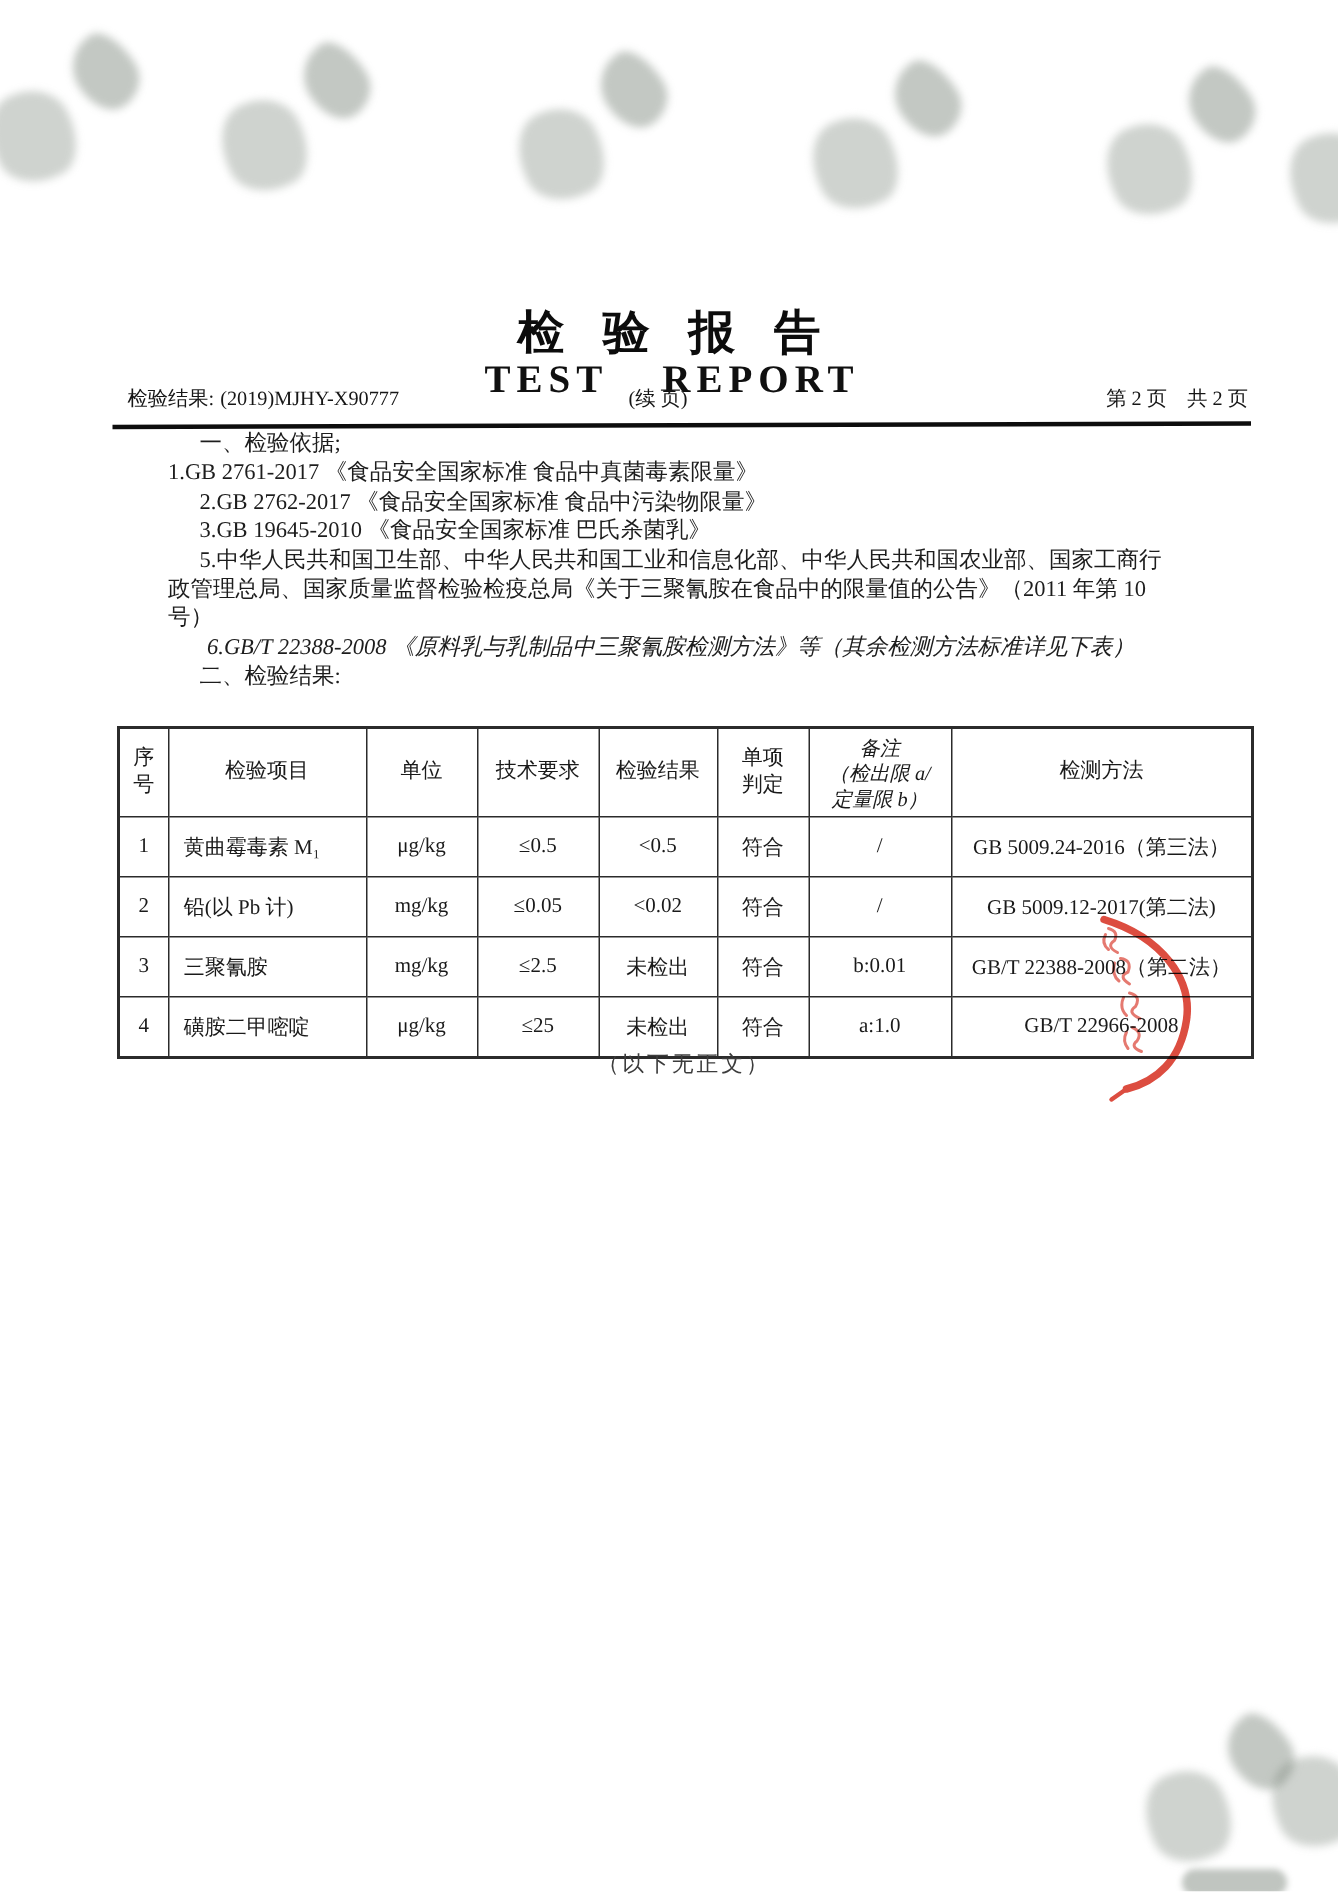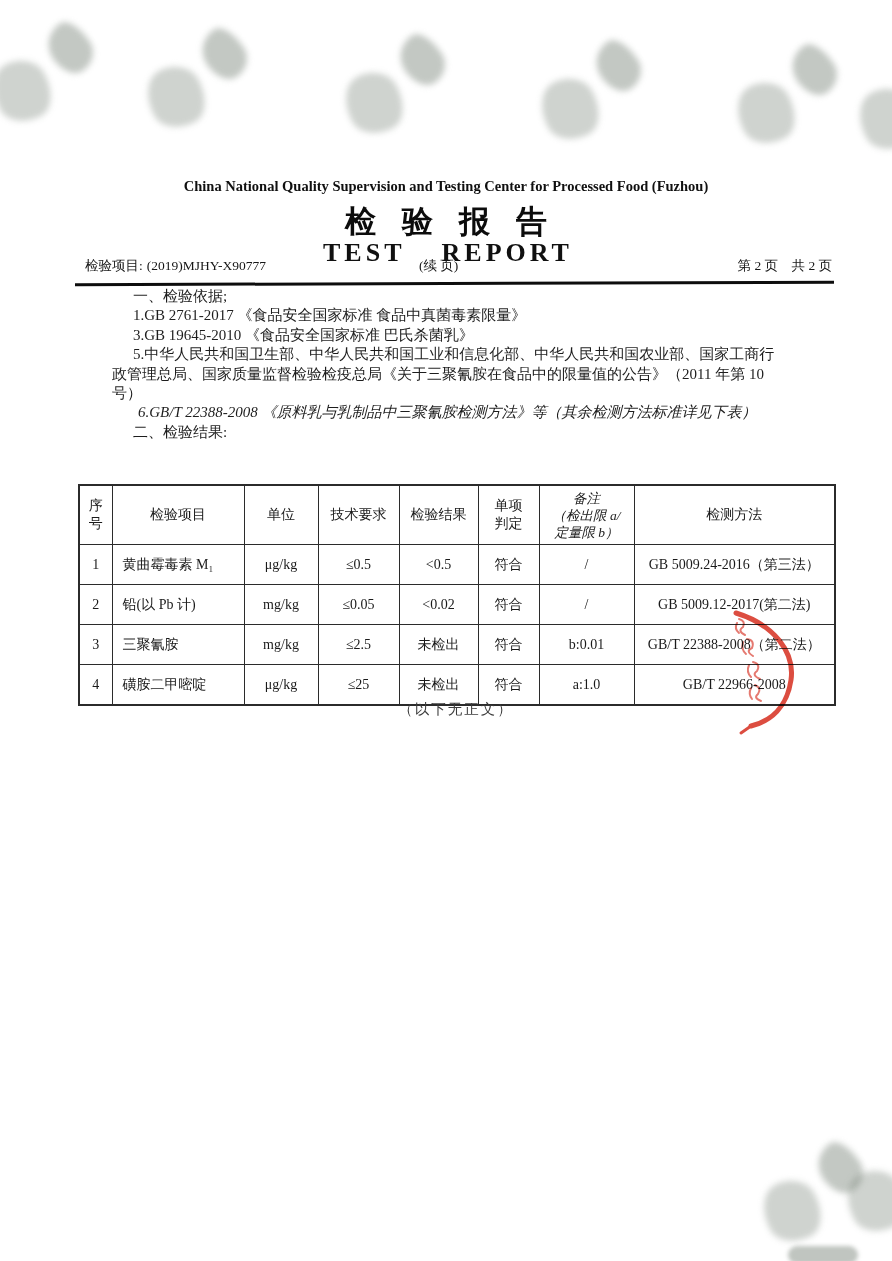--- a/index.html
+++ b/index.html
@@ -67,36 +67,36 @@
       <div class="blob blob-b" style="left: 542px; top: 78px; width: 56px; height: 62px; transform: rotate(-28deg);"></div>
       <div class="blob blob-a" style="left: 794px; top: 44px; width: 40px; height: 52px; transform: rotate(-32deg);"></div>
       <div class="blob blob-b" style="left: 738px; top: 82px; width: 56px; height: 62px; transform: rotate(-28deg);"></div>
       <div class="blob blob-b" style="left: 860px; top: 88px; width: 56px; height: 62px; transform: rotate(-28deg);"></div>
       <div class="blob blob-a" style="left: 820px; top: 1142px; width: 40px; height: 52px; transform: rotate(-32deg);"></div>
       <div class="blob blob-b" style="left: 764px; top: 1180px; width: 56px; height: 62px; transform: rotate(-28deg);"></div>
       <div class="blob blob-b" style="left: 848px; top: 1170px; width: 56px; height: 62px; transform: rotate(-28deg);"></div>
       <div class="blob-bar" style="left: 788px; top: 1246px; width: 70px; height: 18px;"></div>
     </div>
 
-  <div class="org-en">China National Quality Supervision and Testing Center for Processed Food (Fuzhou)</div>
   <div class="title-cn">检验报告</div>
   <div class="title-en">TEST REPORT</div>
 
   <div class="meta-row">
     <div class="report-no">
-      <span>检验项目:</span><span class="val">(2019)MJHY-X90777</span>
+      <span>检验结果:</span><span class="val">(2019)MJHY-X90777</span>
     </div>
     <div class="continuation">(续 页)</div>
     <div class="page-indicator">第 2 页　共 2 页</div>
   </div>
   <div class="header-rule"></div>
 
   <div class="basis" id="basis">
       <div class="basis-line" style="margin-left: 21px;">一、检验依据;</div>
-      <div class="basis-line" style="margin-left: 21px;">1.GB 2761-2017 《食品安全国家标准 食品中真菌毒素限量》</div>
+      <div class="basis-line" style="">1.GB 2761-2017 《食品安全国家标准 食品中真菌毒素限量》</div>
+      <div class="basis-line" style="margin-left: 21px;">2.GB 2762-2017 《食品安全国家标准 食品中污染物限量》</div>
       <div class="basis-line" style="margin-left: 21px;">3.GB 19645-2010 《食品安全国家标准 巴氏杀菌乳》</div>
       <div class="basis-line" style="margin-left: 21px;">5.中华人民共和国卫生部、中华人民共和国工业和信息化部、中华人民共和国农业部、国家工商行</div>
       <div class="basis-line" style="margin-left: 0px;">政管理总局、国家质量监督检验检疫总局《关于三聚氰胺在食品中的限量值的公告》（2011 年第 10</div>
       <div class="basis-line" style="margin-left: 0px;">号）</div>
       <div class="basis-line" style="margin-left: 26px; font-style: italic;">6.GB/T 22388-2008 《原料乳与乳制品中三聚氰胺检测方法》等（其余检测方法标准详见下表）</div>
       <div class="basis-line" style="margin-left: 21px;">二、检验结果:</div>
     </div>
 
   <table class="results-table">
     <colgroup>

